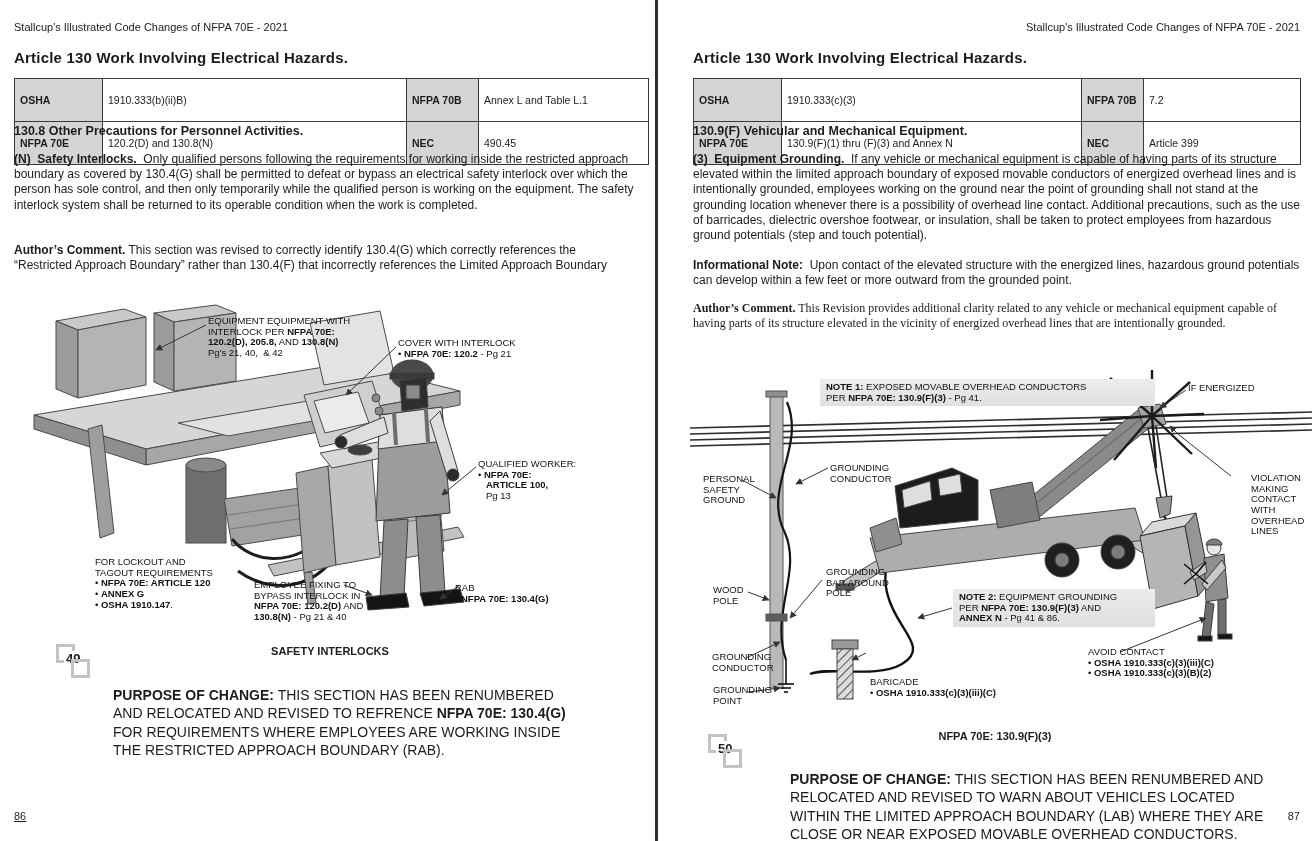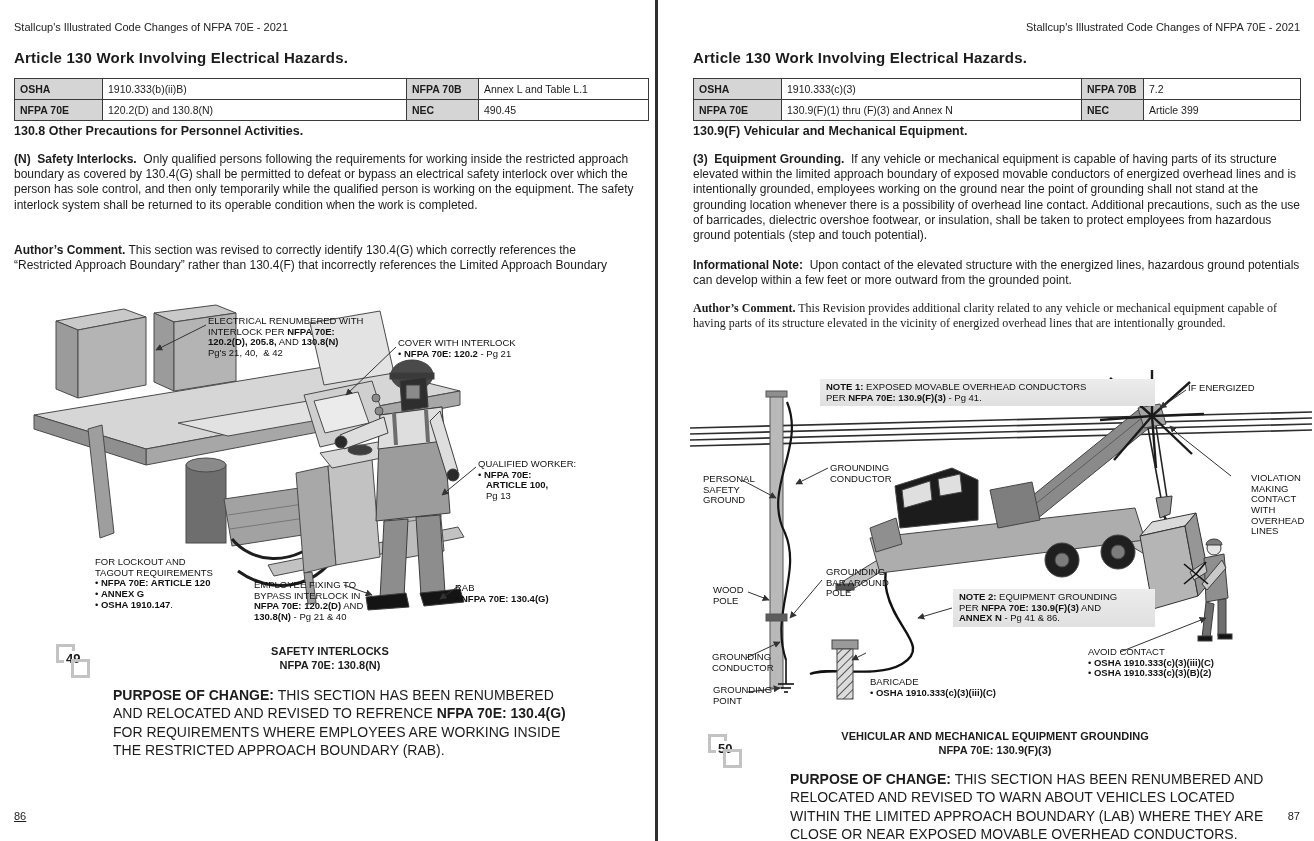--- a/index.html
+++ b/index.html
@@ -6,21 +6,21 @@
   html,body { width:1314px; height:841px; }
   body {
     position:relative; background:#ffffff; color:#1c1c1c;
     font-family:"Liberation Sans", sans-serif; overflow:hidden;
   }
   .abs { position:absolute; }
   .hdr { font-size:11px; color:#222; }
   .article-title { font-size:15px; font-weight:bold; letter-spacing:.2px; }
   table.ref { border-collapse:collapse; table-layout:fixed; }
   table.ref td {
-    border:1.5px solid #3a3a3a; font-size:10.5px; padding:4px 5px; height:17px;
+    border:1.5px solid #3a3a3a; font-size:10.5px; padding:15px 5px; height:17px;
     white-space:nowrap; overflow:hidden;
   }
   table.ref td.lbl { background:#d5d5d5; font-weight:bold; }
   .sec-head { font-size:12.5px; font-weight:bold; }
   .para { font-size:12px; line-height:1.27; white-space:pre-wrap; }
   .co { position:absolute; font-size:9.5px; line-height:1.12; white-space:pre-wrap; color:#111; }
   .co.box { background:linear-gradient(#ececec,#e0e0e0); padding:3px 6px; }
   .b { font-weight:bold; }
   .u { }
   .cap { font-size:11px; font-weight:bold; text-align:center; line-height:1.25; }
@@ -130,21 +130,21 @@
     <g stroke="#333" stroke-width="1">
       <line x1="178" y1="22" x2="128" y2="47" marker-end="url(#ah1)"></line>
       <line x1="368" y1="44" x2="318" y2="92" marker-end="url(#ah1)"></line>
       <line x1="448" y1="164" x2="414" y2="192" marker-end="url(#ah1)"></line>
       <line x1="316" y1="282" x2="344" y2="292" marker-end="url(#ah1)"></line>
       <line x1="432" y1="282" x2="412" y2="296" marker-end="url(#ah1)"></line>
     </g>
   </svg>
 </div>
 
-<div class="co" style="left:208px; top:316px;"><span>ELECTRICAL RENUMBERED WITH
+<div class="co" style="left:208px; top:316px;"><span>EQUIPMENT EQUIPMENT WITH
 INTERLOCK PER </span><span class="b">NFPA 70E:</span><span>
 </span><span class="b">120.2(D), 205.8,</span><span> AND </span><span class="b">130.8(N)</span><span>
 Pg's 21, 40,  &amp; 42</span></div>
 <div class="co" style="left:398px; top:338px;"><span>COVER WITH INTERLOCK
 • </span><span class="b">NFPA 70E: 120.2</span><span> - Pg 21</span></div>
 <div class="co" style="left:478px; top:459px;"><span>QUALIFIED WORKER:
 • </span><span class="b">NFPA 70E:
    ARTICLE 100,</span><span>
    Pg 13</span></div>
 <div class="co" style="left:95px; top:557px;"><span>FOR LOCKOUT AND
@@ -157,21 +157,20 @@
 </span><span class="b">NFPA 70E: 120.2(D)</span><span> AND
 </span><span class="b">130.8(N)</span><span> - Pg 21 &amp; 40</span></div>
 <div class="co" style="left:455px; top:583px;"><span>RAB
 • </span><span class="b">NFPA 70E: 130.4(G)</span></div>
 
 <div class="badge" style="left:58px; top:648px;">
   <span>49</span>
 </div>
 <div class="abs cap" style="left:80px; top:645px; width:500px;">
   <div>SAFETY INTERLOCKS</div>
-  <div>NFPA 70E: 130.8(N)</div>
 </div>
 
 <div class="abs purpose" style="left:113px; top:686px; width:462px;"><span class="b">PURPOSE OF CHANGE:</span><span> THIS SECTION HAS BEEN RENUMBERED AND RELOCATED AND REVISED TO REFRENCE </span><span class="b">NFPA 70E: 130.4(G)</span><span> FOR REQUIREMENTS WHERE EMPLOYEES ARE WORKING INSIDE THE RESTRICTED APPROACH BOUNDARY (RAB).</span></div>
 
 <div class="abs pgnum" style="left:14px; top:810px;text-decoration:underline;">86</div>
 
 <div class="divider"></div>
 
 <div class="abs hdr" style="left:660px; top:21px; width:640px; text-align:right;">Stallcup's Illustrated Code Changes of NFPA 70E - 2021</div>
 
@@ -337,19 +336,18 @@
 MAKING
 CONTACT
 WITH
 OVERHEAD
 LINES</span></div>
 
 <div class="badge" style="left:710px; top:738px;">
   <span>50</span>
 </div>
 <div class="abs cap" style="left:720px; top:730px; width:550px;">
-  <div>VEHICULAR AND MECHANICAL EQUIPMENT GROUNDING</div>
   <div>NFPA 70E: 130.9(F)(3)</div>
 </div>
 
 <div class="abs purpose" style="left:790px; top:770px; width:488px;"><span class="b">PURPOSE OF CHANGE:</span><span> THIS SECTION HAS BEEN RENUMBERED AND RELOCATED AND REVISED TO WARN ABOUT VEHICLES LOCATED WITHIN THE LIMITED APPROACH BOUNDARY (LAB) WHERE THEY ARE CLOSE OR NEAR EXPOSED MOVABLE OVERHEAD CONDUCTORS.</span></div>
 
 <div class="abs pgnum" style="left:1240px; top:810px; width:60px; text-align:right;">87</div>
 
 </body></html>

